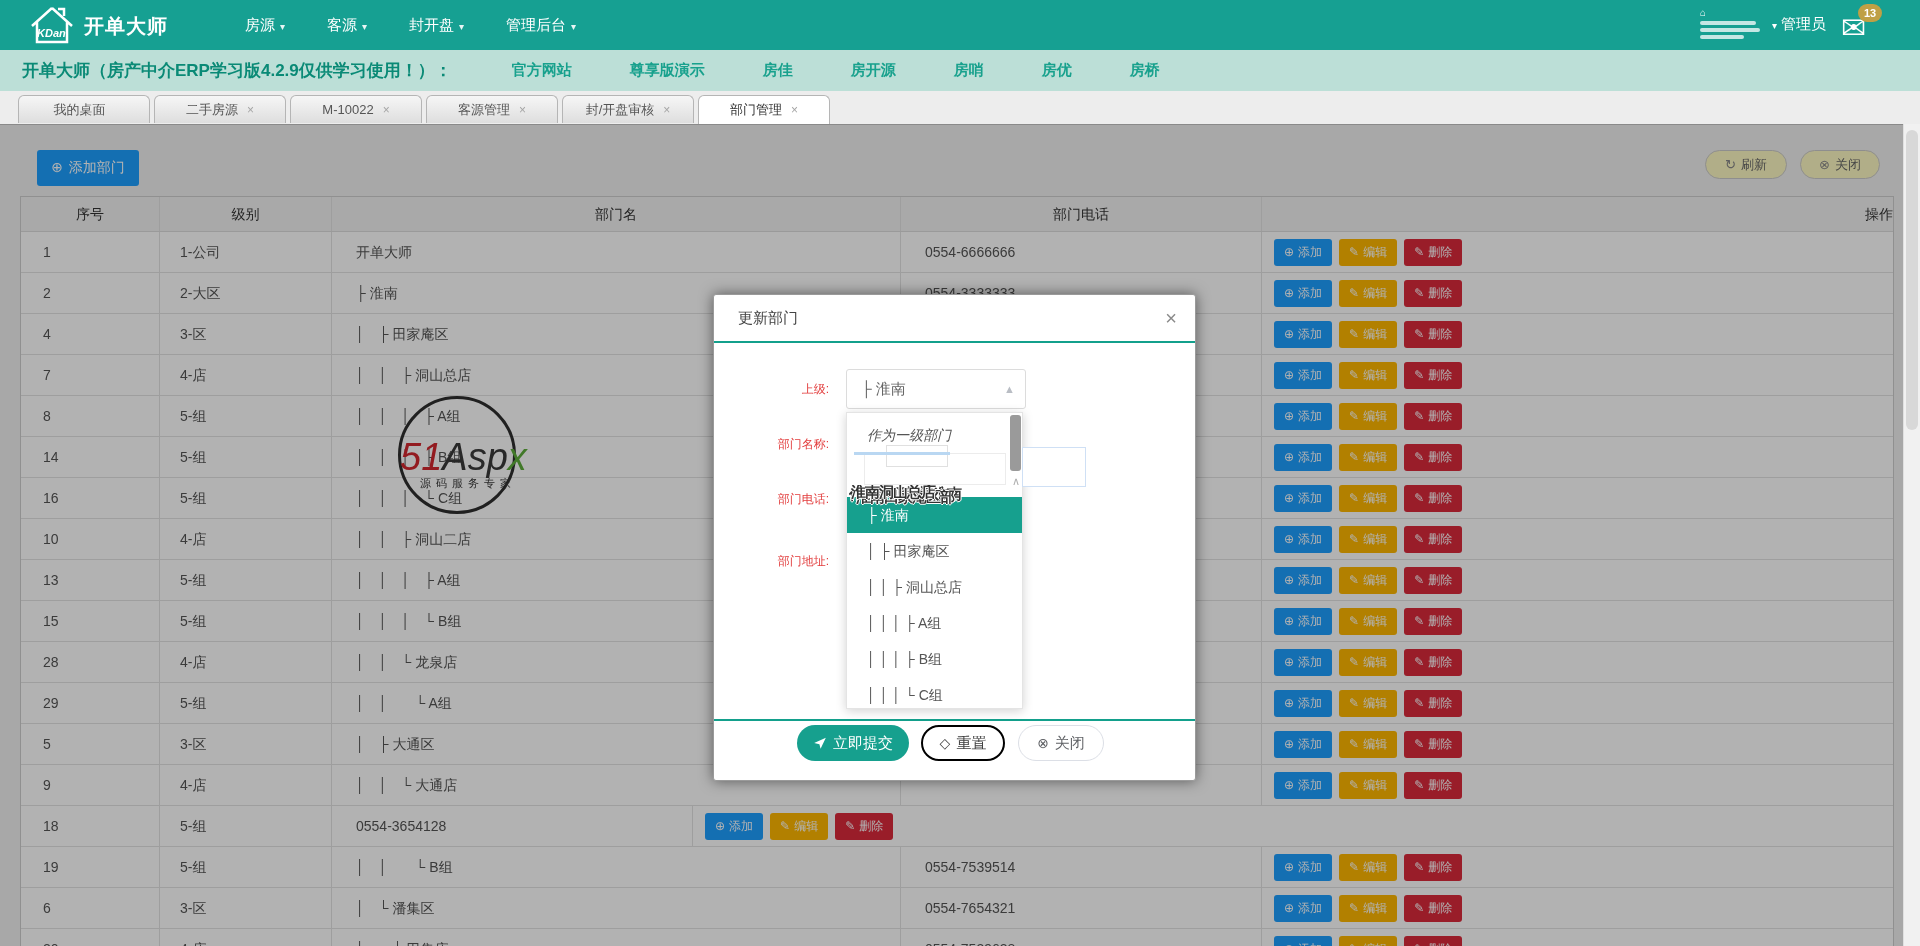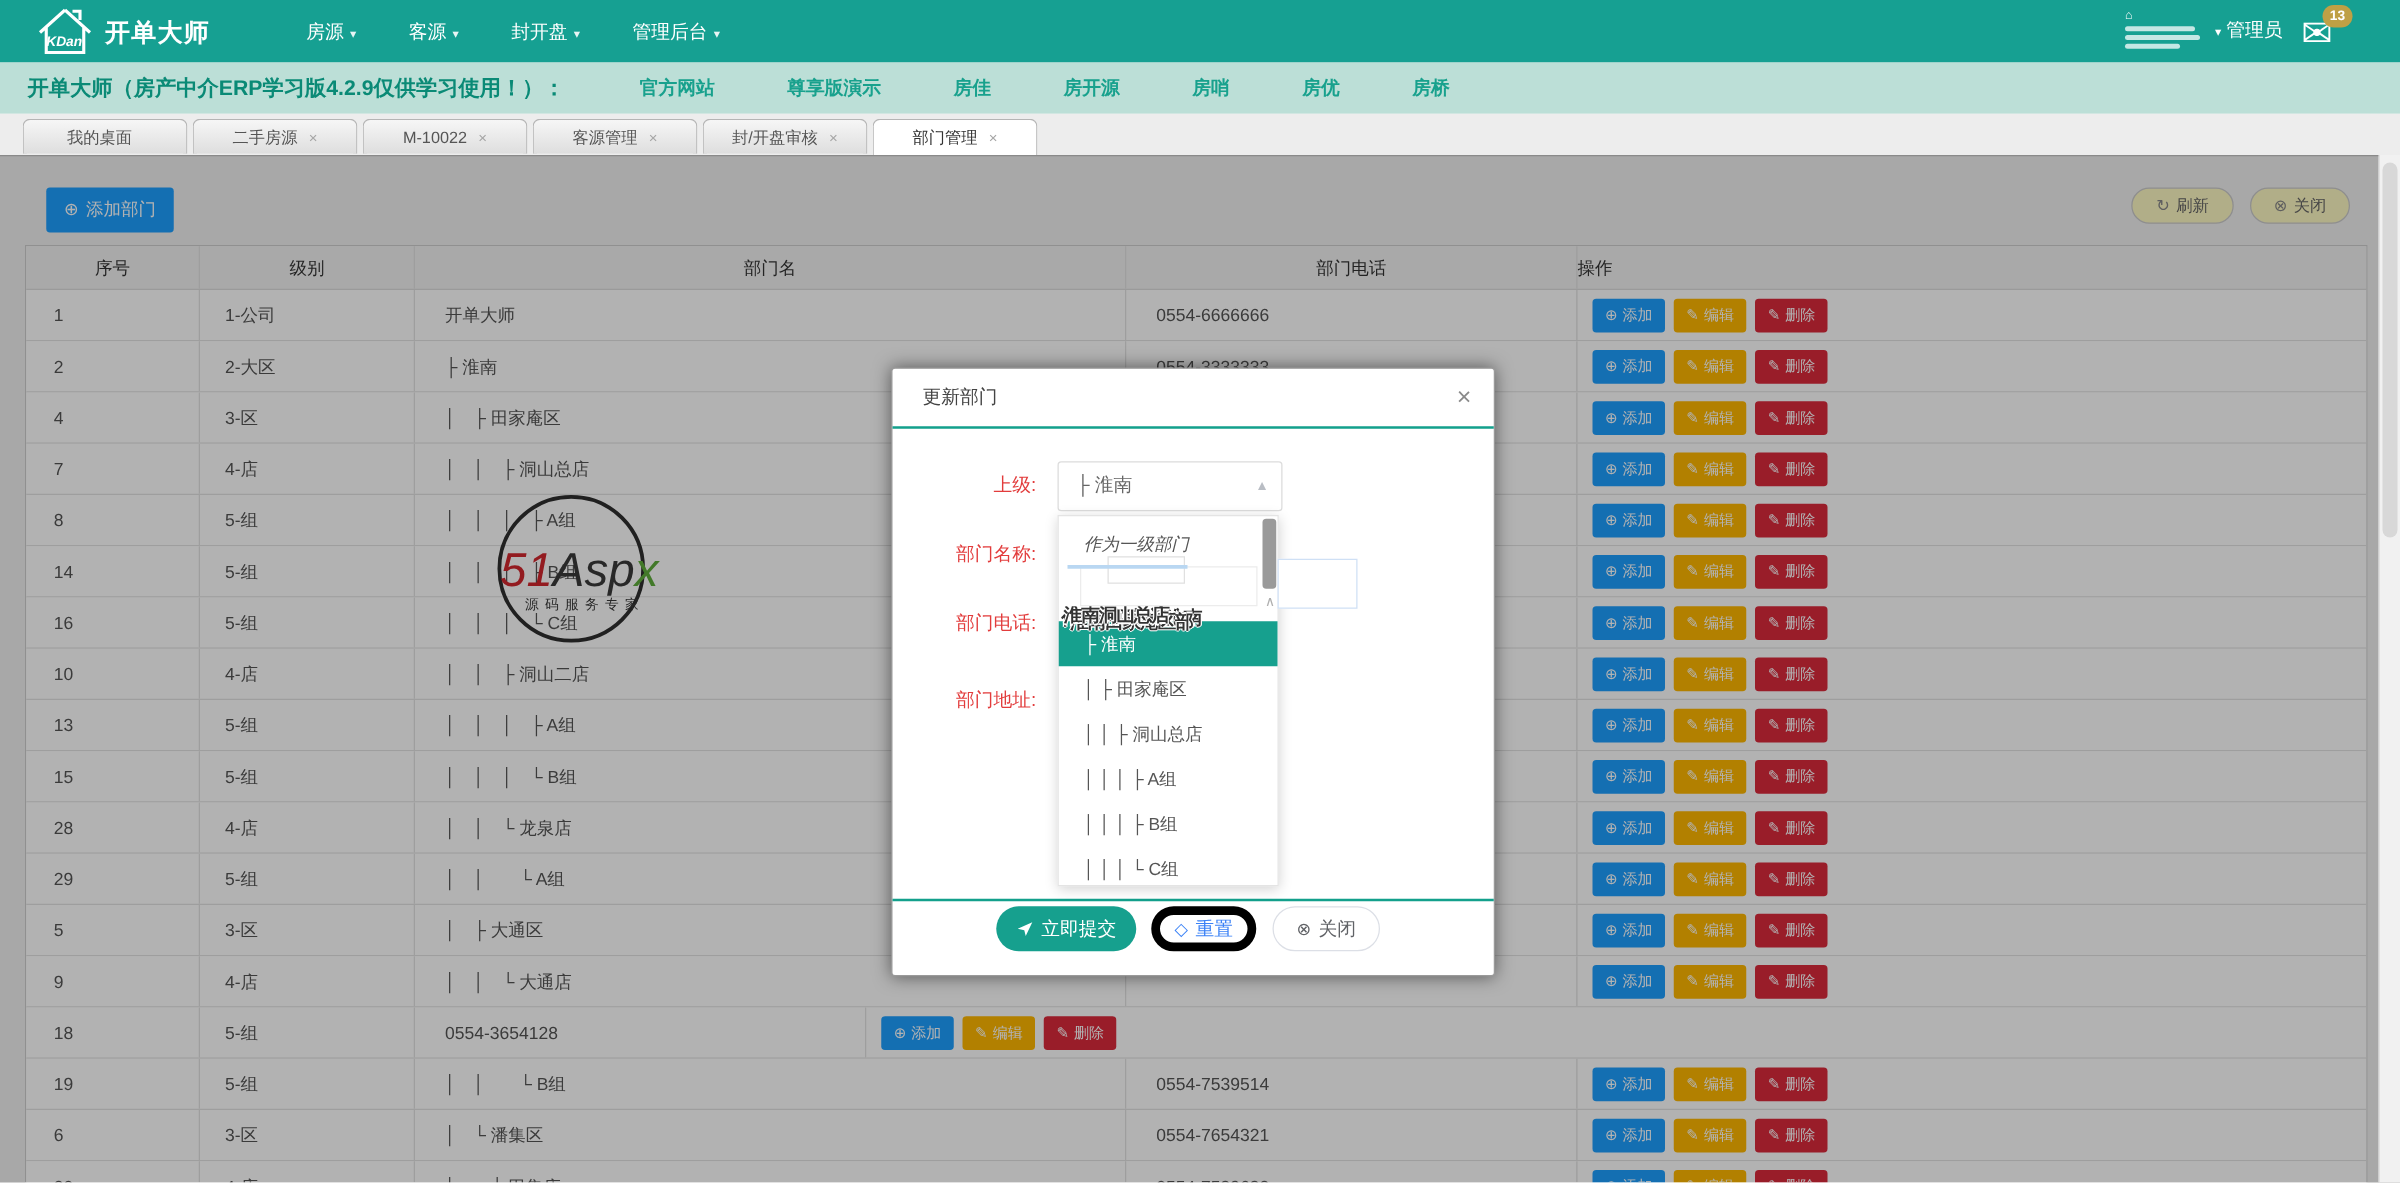--- a/index.html
+++ b/index.html
@@ -69,21 +69,21 @@
   
   .dim{position:absolute;left:0;top:124px;width:1903px;height:822px;background:rgba(0,0,0,.30);z-index:40;}
   .sbar{position:absolute;left:1903px;top:124px;width:17px;height:822px;background:#F1F1F1;border-left:1px solid #E0E0E0;z-index:45;}
   .sthumb{position:absolute;left:2px;top:6px;width:12px;height:300px;background:#D8D8D8;border-radius:6px;}
   
   .modal{position:absolute;left:713px;top:294px;width:483px;height:487px;background:#fff;z-index:50;
          border:1px solid #9a9a9a;border-radius:3px;box-shadow:0 0 14px rgba(0,0,0,.5);box-sizing:border-box;}
   .mhead{position:relative;height:46px;border-bottom:2px solid #13A08C;}
   .mtitle{position:absolute;left:24px;top:0;line-height:46px;font-size:15px;color:#444;}
   .mclose{position:absolute;right:18px;top:11px;font-size:20px;color:#8a8a8a;cursor:pointer;line-height:24px;}
-  .flabel{position:absolute;left:8px;width:107px;text-align:right;font-size:15px;color:#E23C3C;line-height:20px;}
+  .flabel{position:absolute;left:8px;width:107px;text-align:right;font-size:12px;color:#E23C3C;line-height:20px;}
   .msel{position:absolute;left:132px;top:74px;width:180px;height:40px;border:1px solid #DCDCDC;border-radius:3px;
         box-sizing:border-box;background:#fff;font-size:15px;color:#666;line-height:38px;padding-left:14px;cursor:pointer;}
   .msel .up{position:absolute;right:10px;top:0;font-size:11px;color:#B9BDC4;}
   .dd{position:absolute;left:132px;top:117px;width:177px;height:297px;background:#fff;border:1px solid #E4E4E4;
       box-shadow:0 2px 10px rgba(0,0,0,.18);z-index:20;box-sizing:border-box;padding-top:4px;}
   .opt{height:36px;line-height:36px;padding-left:20px;font-size:14px;color:#555;white-space:nowrap;cursor:pointer;overflow:hidden;}
   .opt:first-child{margin-bottom:44px;font-style:italic;}
   .opt.selected{background:#16A08E;color:#fff;}
   .ddthumb{position:absolute;right:1px;top:2px;width:11px;height:56px;background:#9A9A9A;border-radius:3px;z-index:22;}
   .ddcaret{position:absolute;right:2px;top:62px;font-size:11px;color:#AFAFAF;z-index:22;}
@@ -93,21 +93,21 @@
   .artC{left:308px;top:152px;width:62px;height:38px;border:1px solid #CFE0F5;}
   .artU{left:140px;top:157px;width:96px;height:3px;background:#B9D7F2;border:none;z-index:26;}
   .garble{position:absolute;left:135px;top:190px;width:178px;height:22px;overflow:hidden;z-index:30;}
   .garble span{position:absolute;font-size:15px;font-weight:bold;color:#333;letter-spacing:-1px;white-space:nowrap;
        text-shadow:-1px 0 #fff,1px 0 #fff,0 -1px #fff,0 1px #fff;}
   .garble .g1{left:0;top:0;} .garble .g2{left:7px;top:3px;} .garble .g3{left:2px;top:-2px;}
   .mfootline{position:absolute;left:0;top:424px;width:481px;height:2px;background:#13A08C;}
   .mbtn{position:absolute;top:430px;height:36px;border-radius:18px;font-size:15px;cursor:pointer;box-sizing:border-box;}
   .mbtn .i{margin-right:6px;font-size:14px;}
   .msubmit{left:83px;width:112px;background:#16A08E;border:none;color:#fff;}
-  .mreset{left:207px;width:84px;background:#fff;border:7px solid #000000;color:#3b82f6;}
+  .mreset{left:207px;width:84px;background:#fff;border:2px solid #000000;color:#404040;}
   .mclose2{left:304px;width:86px;background:#fff;border:1px solid #DCDFE6;color:#606266;}
   .msubmit svg{vertical-align:-2px;margin-right:6px;}
   button{font-family:inherit;}
 </style>
 </head>
 <body>
 
 <div id="app">
 
   <div class="nav">
@@ -169,21 +169,21 @@
   <button class="pill closep">
     <span class="i">⊗</span><span>关闭</span>
   </button>
 
   <div class="table">
     <div class="thead">
       <div class="c c1">序号</div>
       <div class="c c2">级别</div>
       <div class="c c3">部门名</div>
       <div class="c c4">部门电话</div>
-      <div class="c c5" style="text-align:left;padding-left:0">操作</div>
+      <div class="c c5" style="text-align:right;padding-left:0">操作</div>
     </div>
     <div class="trow">
         <div class="c c1">1</div>
         <div class="c c2">1-公司</div>
         <div class="c c3">开单大师</div>
         <div class="c c4">0554-6666666</div>
         <div class="c c5 actions">
           <button class="abtn blue"><span class="i">⊕</span><span>添加</span></button>
           <button class="abtn yellow"><span class="i">✎</span><span>编辑</span></button>
           <button class="abtn red"><span class="i">✎</span><span>删除</span></button>

